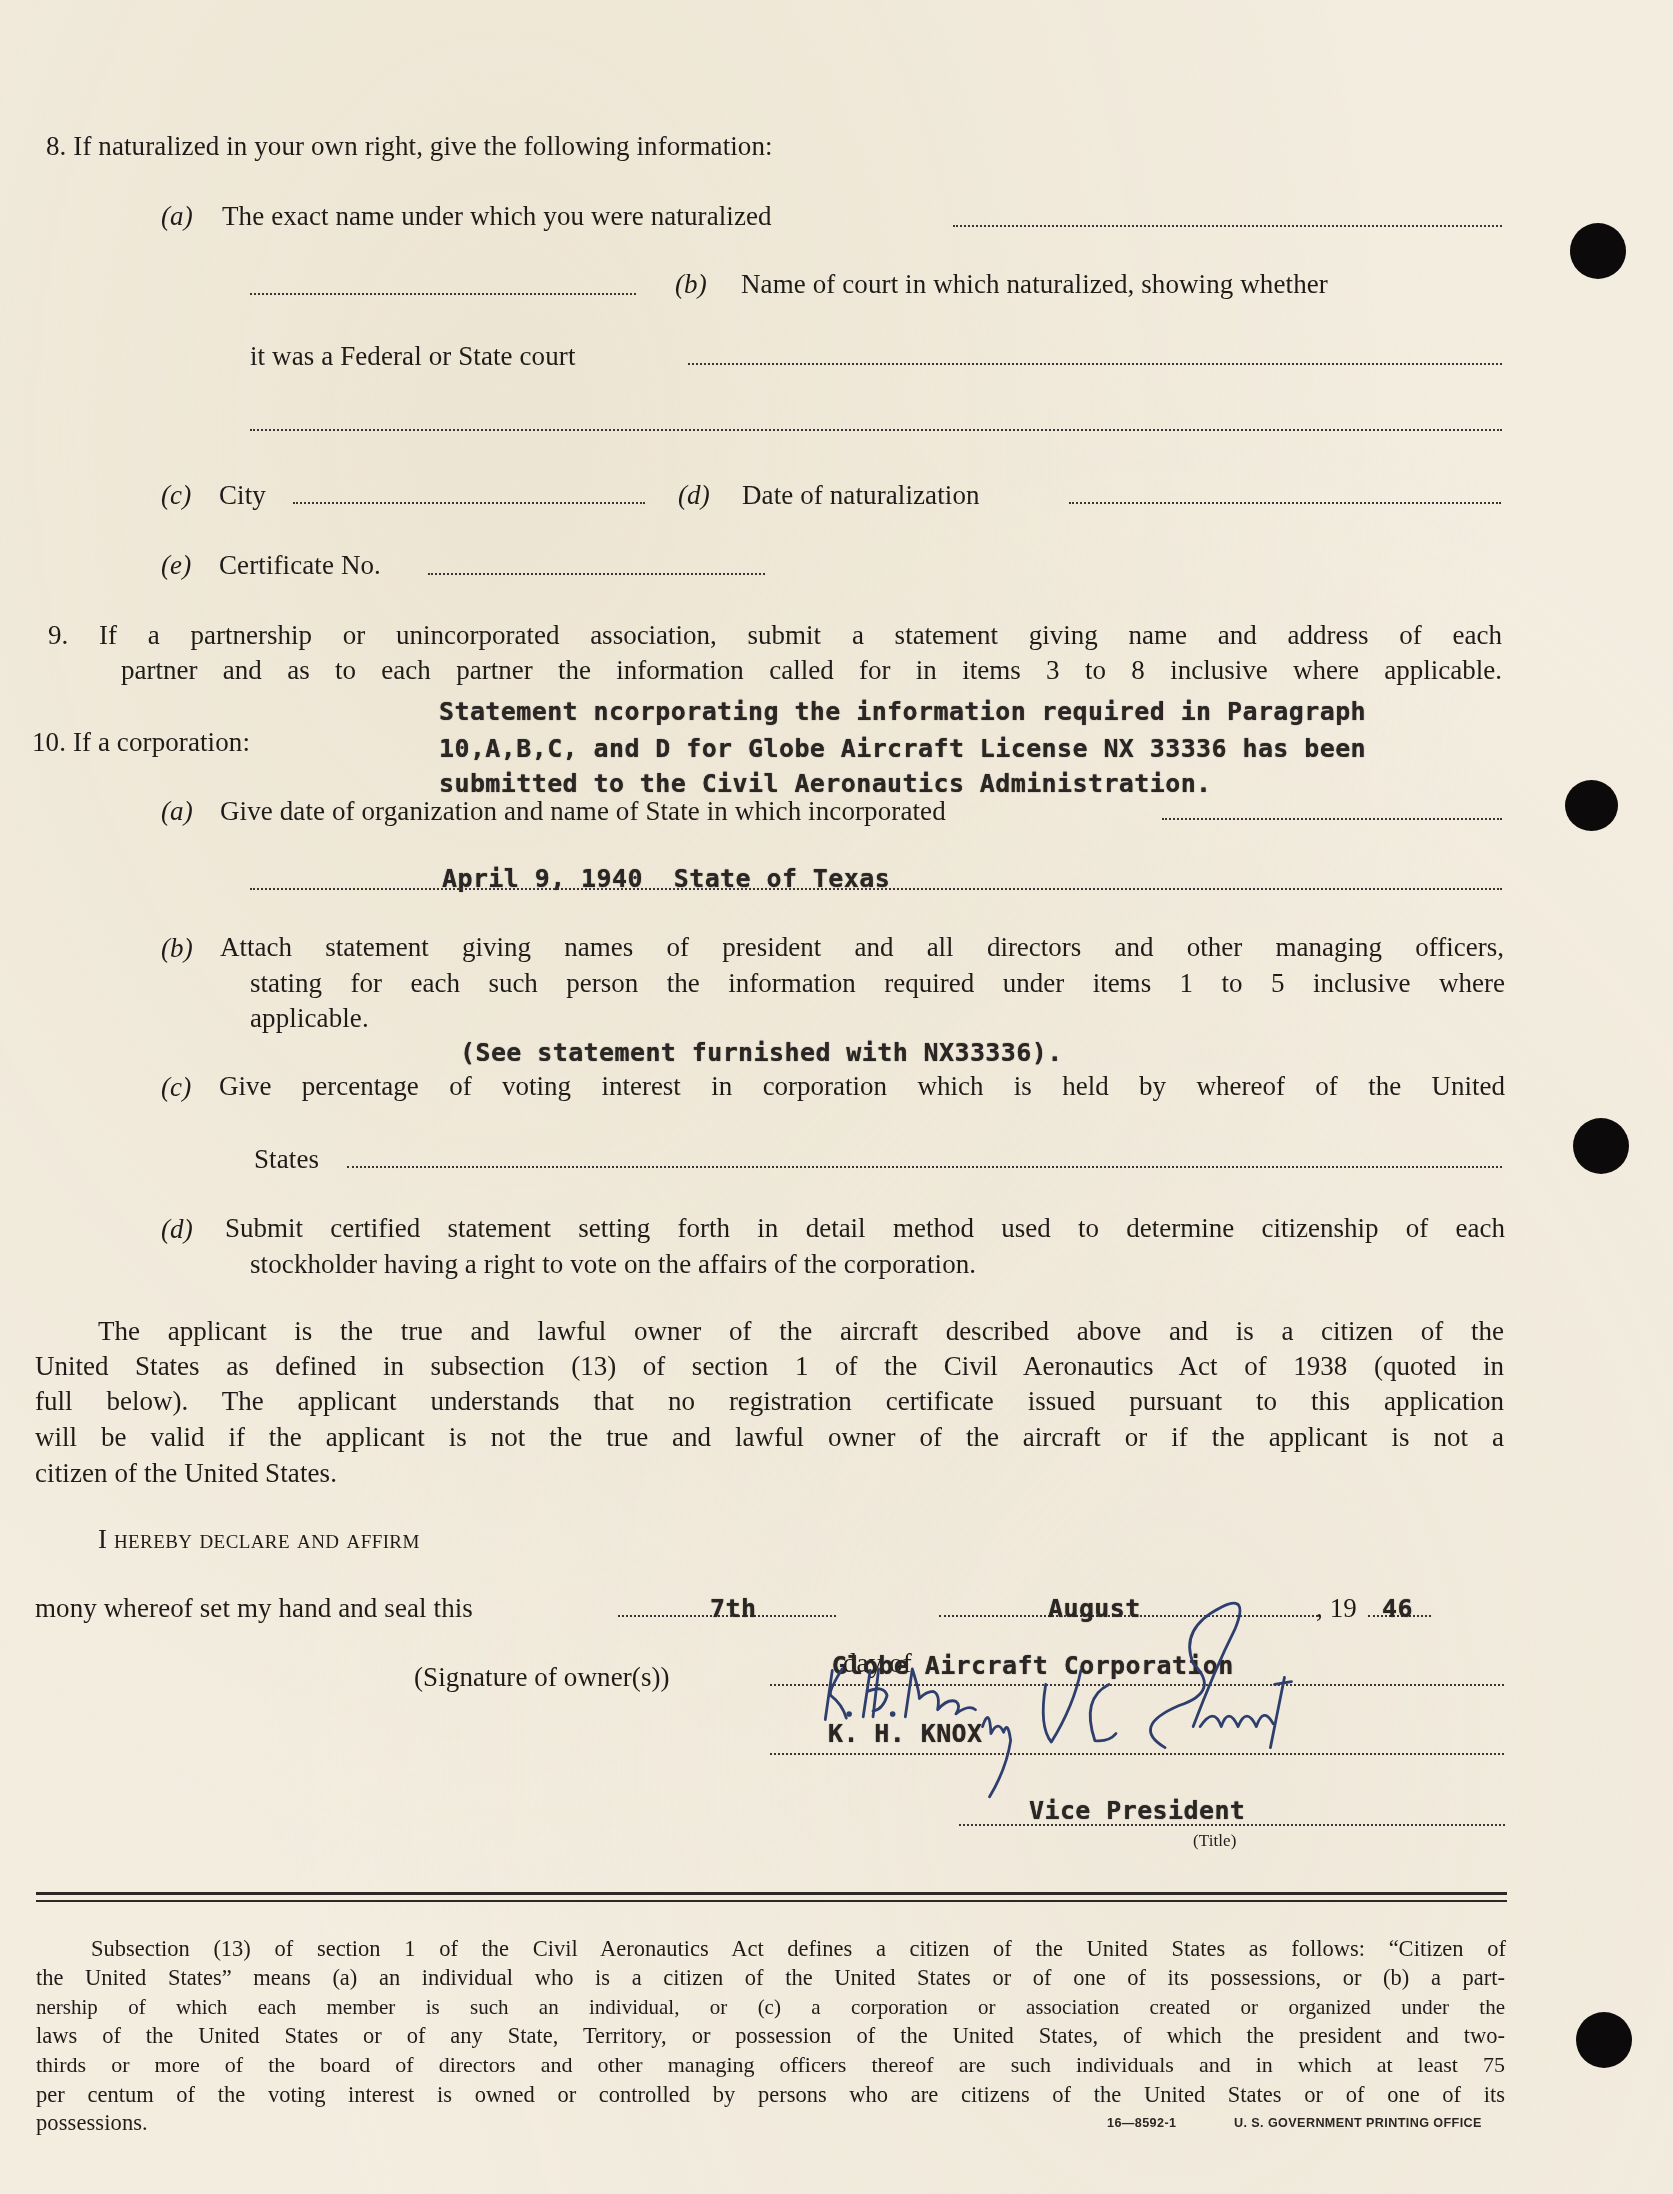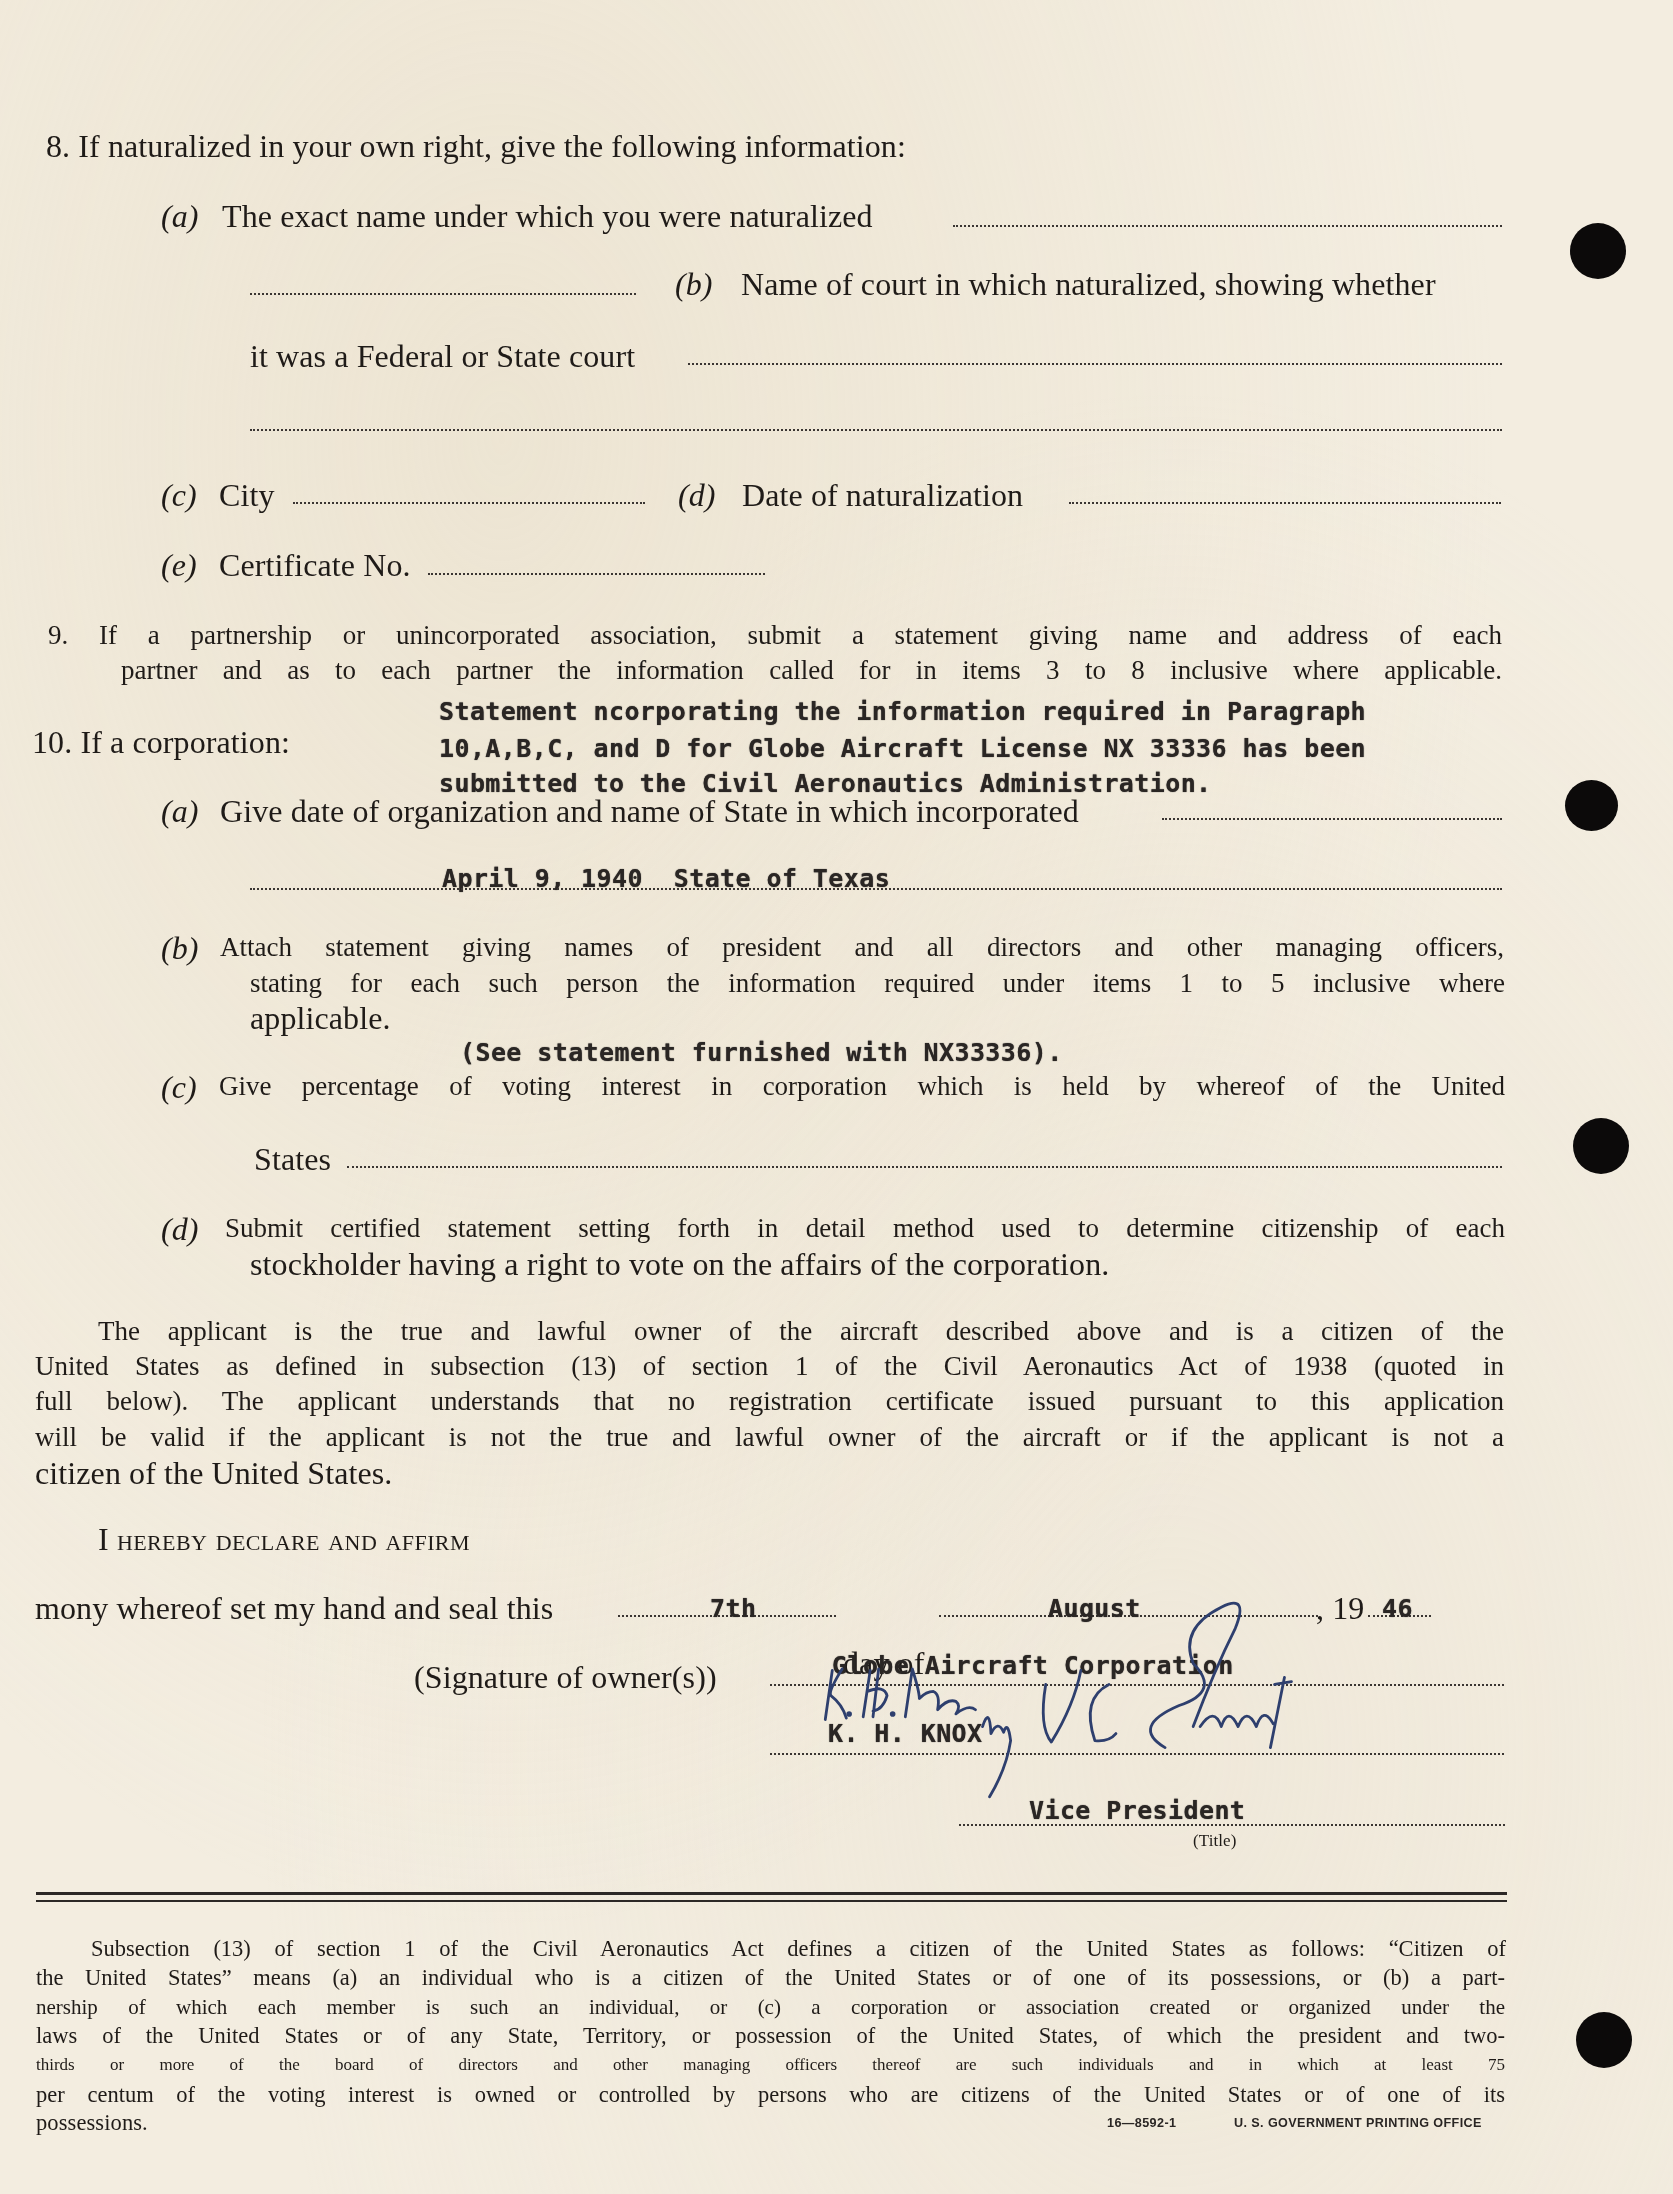--- a/index.html
+++ b/index.html
@@ -5,21 +5,21 @@
   html, body { margin:0; padding:0; }
   body {
     width:1674px; height:2194px; position:relative; overflow:hidden;
     background:#f3ede0;
     background-image:
       radial-gradient(ellipse at 30% 20%, rgba(232,222,200,0.55) 0, rgba(243,237,224,0) 60%),
       radial-gradient(ellipse at 70% 80%, rgba(236,228,212,0.5) 0, rgba(243,237,224,0) 55%);
     font-family:"DejaVu Serif","Liberation Serif",serif;
     color:#1d1a17;
   }
-  .t { position:absolute; white-space:nowrap; font-family:"Liberation Serif","DejaVu Serif",serif; font-size:32px; line-height:31px; color:#1f1b18; letter-spacing:0.1px; }
+  .t { position:absolute; white-space:nowrap; font-family:"Liberation Serif","DejaVu Serif",serif; font-size:27px; line-height:31px; color:#1f1b18; letter-spacing:0.1px; }
   .t i { font-style:italic; }
   .sc { font-variant:small-caps; letter-spacing:0.4px; }
   .typed { position:absolute; white-space:nowrap; font-family:"DejaVu Sans Mono","Liberation Mono",monospace; font-weight:bold; font-size:25px; line-height:31px; color:#2a2624; letter-spacing:0.4px; text-shadow:0 0 1.1px rgba(30,28,26,0.8); }
   .dots { position:absolute; height:0; border-bottom:2.1px dotted #3a3532; }
   .just { position:absolute; font-family:"Liberation Serif","DejaVu Serif",serif; font-size:27px; line-height:35px; text-align:justify; text-align-last:justify; color:#1f1b18; }
   .hole { position:absolute; background:#0c0a0a; border-radius:50%; }
   .rule { position:absolute; left:36px; width:1471px; height:2.8px; background:#2c2826; }
   .sig { position:absolute; }
   .tiny { position:absolute; white-space:nowrap; font-family:"Liberation Sans","DejaVu Sans",sans-serif; font-weight:bold; font-size:12.6px; color:#2a2624; letter-spacing:0.4px; }
 </style>
@@ -136,19 +136,19 @@
 <div class="dots" style="left:959px;top:1824px;width:546px;"></div>
 <div class="t" style="left:1193px;top:1831px;font-size:17px;line-height:19.6px;">(Title)</div>
 
 <div class="rule" style="top:1892px;"></div>
 <div class="rule" style="top:1900px;height:2.1px;"></div>
 
 <div class="just" style="left:91px;top:1934px;width:1415px;font-size:22.5px;line-height:29.5px;">Subsection (13) of section 1 of the Civil Aeronautics Act defines a citizen of the United States as follows: “Citizen of</div>
 <div class="just" style="left:36px;top:1963px;width:1469px;font-size:22.5px;line-height:29.5px;"><span>the United States” means (a) an individual who is a citizen of the United States or of one of its possessions, or (b) a part-</span></div>
 <div class="just" style="left:36px;top:1993px;width:1469px;font-size:21px;line-height:29.5px;">nership of which each member is such an individual, or (c) a corporation or association created or organized under the</div>
 <div class="just" style="left:36px;top:2021px;width:1469px;font-size:22.5px;line-height:29.5px;">laws of the United States or of any State, Territory, or possession of the United States, of which the president and two-</div>
-<div class="just" style="left:36px;top:2050px;width:1469px;font-size:17px;line-height:29.5px;">thirds or more of the board of directors and other managing officers thereof are such individuals and in which at least 75</div>
+<div class="just" style="left:36px;top:2050px;width:1469px;font-size:22px;line-height:29.5px;">thirds or more of the board of directors and other managing officers thereof are such individuals and in which at least 75</div>
 <div class="just" style="left:36px;top:2080px;width:1469px;font-size:22.5px;line-height:29.5px;">per centum of the voting interest is owned or controlled by persons who are citizens of the United States or of one of its</div>
 <div class="t" style="left:36px;top:2108px;font-size:22.5px;line-height:29.5px;">possessions.</div>
 
 <div class="tiny" style="left:1107px;top:2116px;">16—8592-1</div>
 <div class="tiny" style="left:1234px;top:2116px;">U. S. GOVERNMENT PRINTING OFFICE</div>
 
 
 </body></html>

